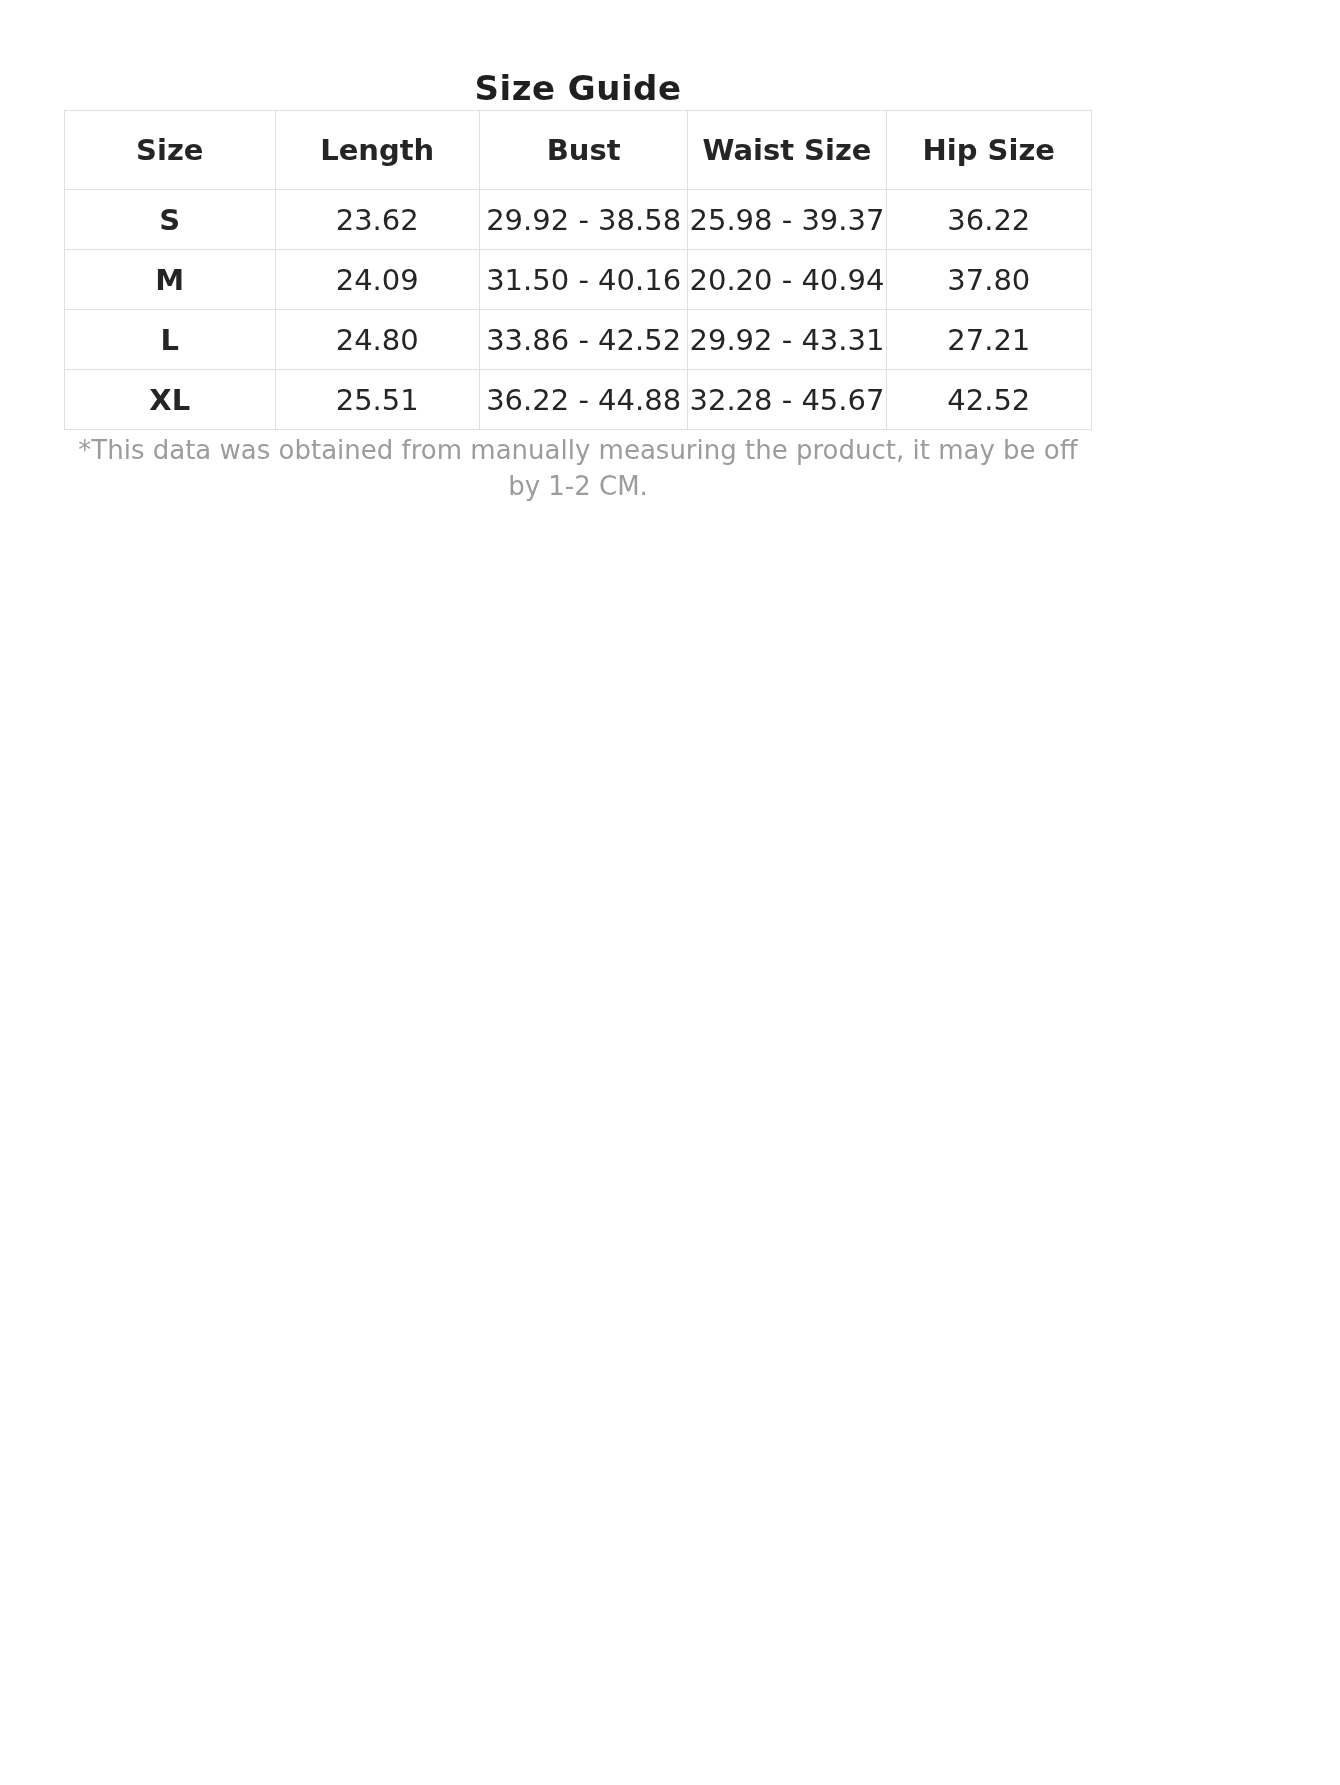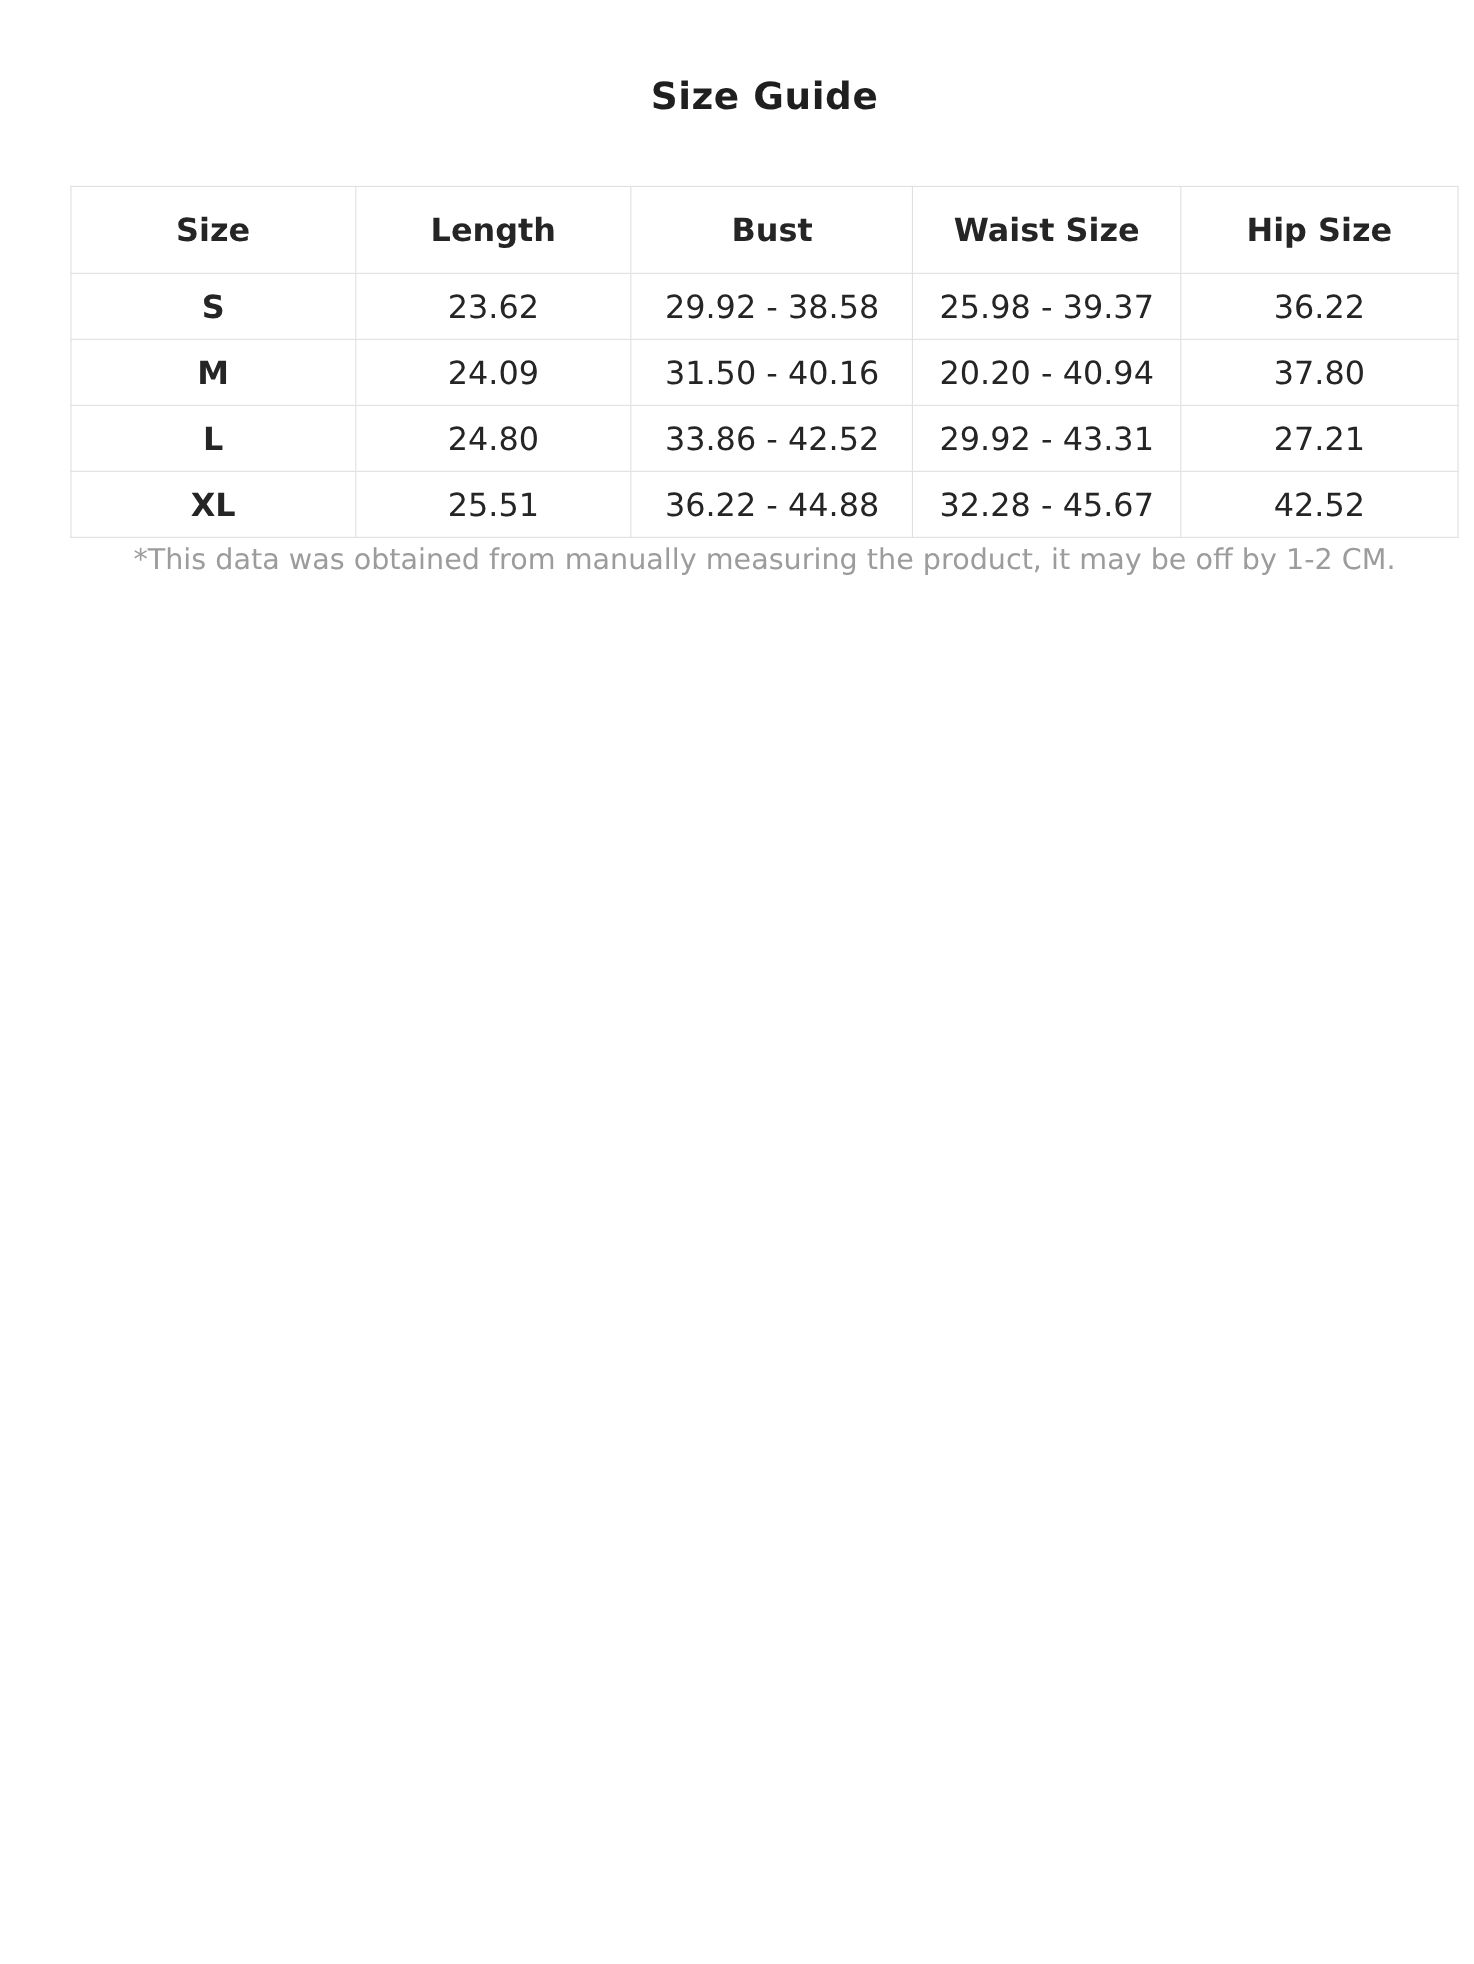--- a/index.html
+++ b/index.html
@@ -6,34 +6,33 @@
   html, body {
     background: #ffffff;
     font-family: "DejaVu Sans", "Liberation Sans", sans-serif;
   }
   body {
     width: 1340px;
     min-height: 1785px;
     overflow: hidden;
   }
   .content {
-    width: 1262px;
+    width: 1028px;
     margin-left: 64px;
     padding-top: 66px;
   }
   .page-title {
     text-align: center;
     font-size: 34px;
     font-weight: bold;
     line-height: 44px;
     color: #1f1f1f;
     letter-spacing: 0.5px;
   }
   table.size-table {
-    margin-top: 59px;
     width: 100%;
     border-collapse: collapse;
     table-layout: fixed;
   }
   table.size-table th,
   table.size-table td {
     border: 1px solid #e0e0e0;
     text-align: center;
     vertical-align: middle;
     color: #252525;

